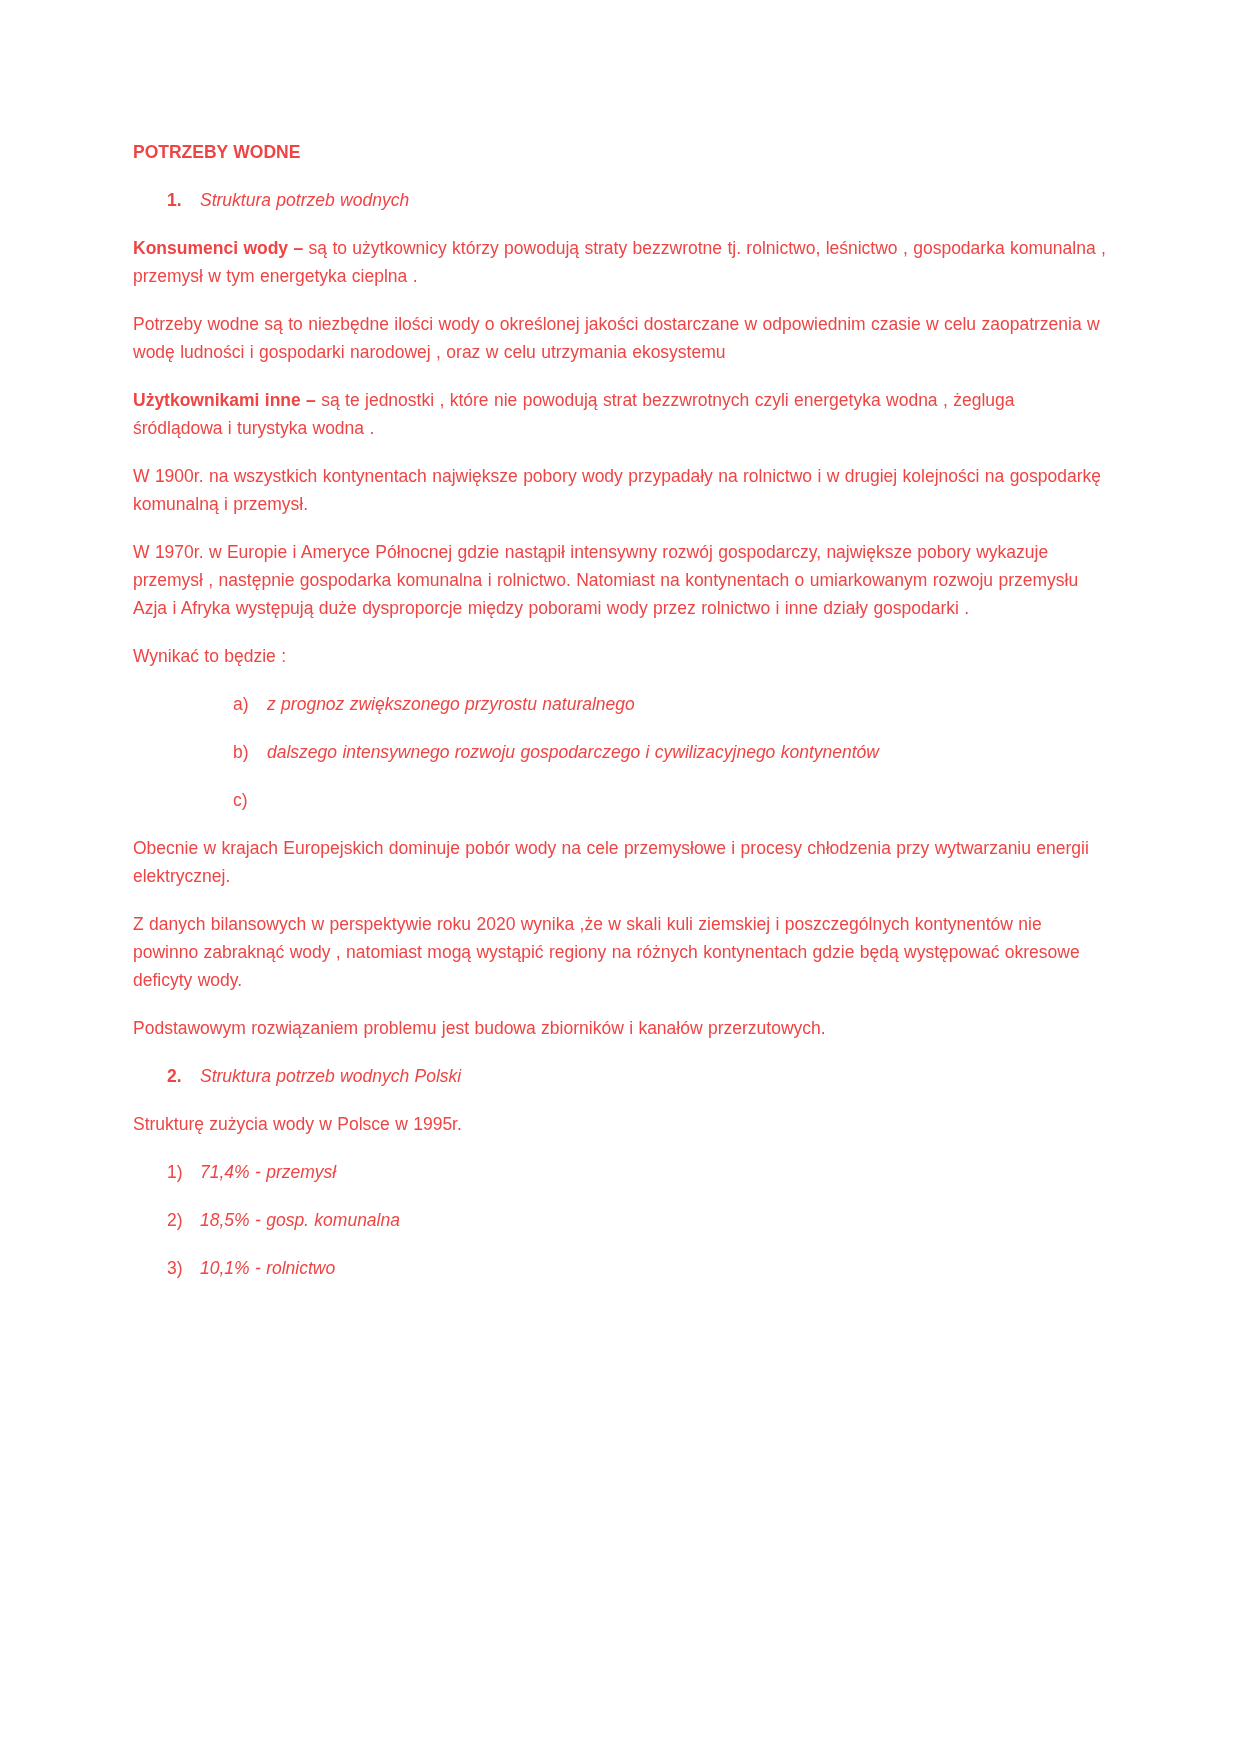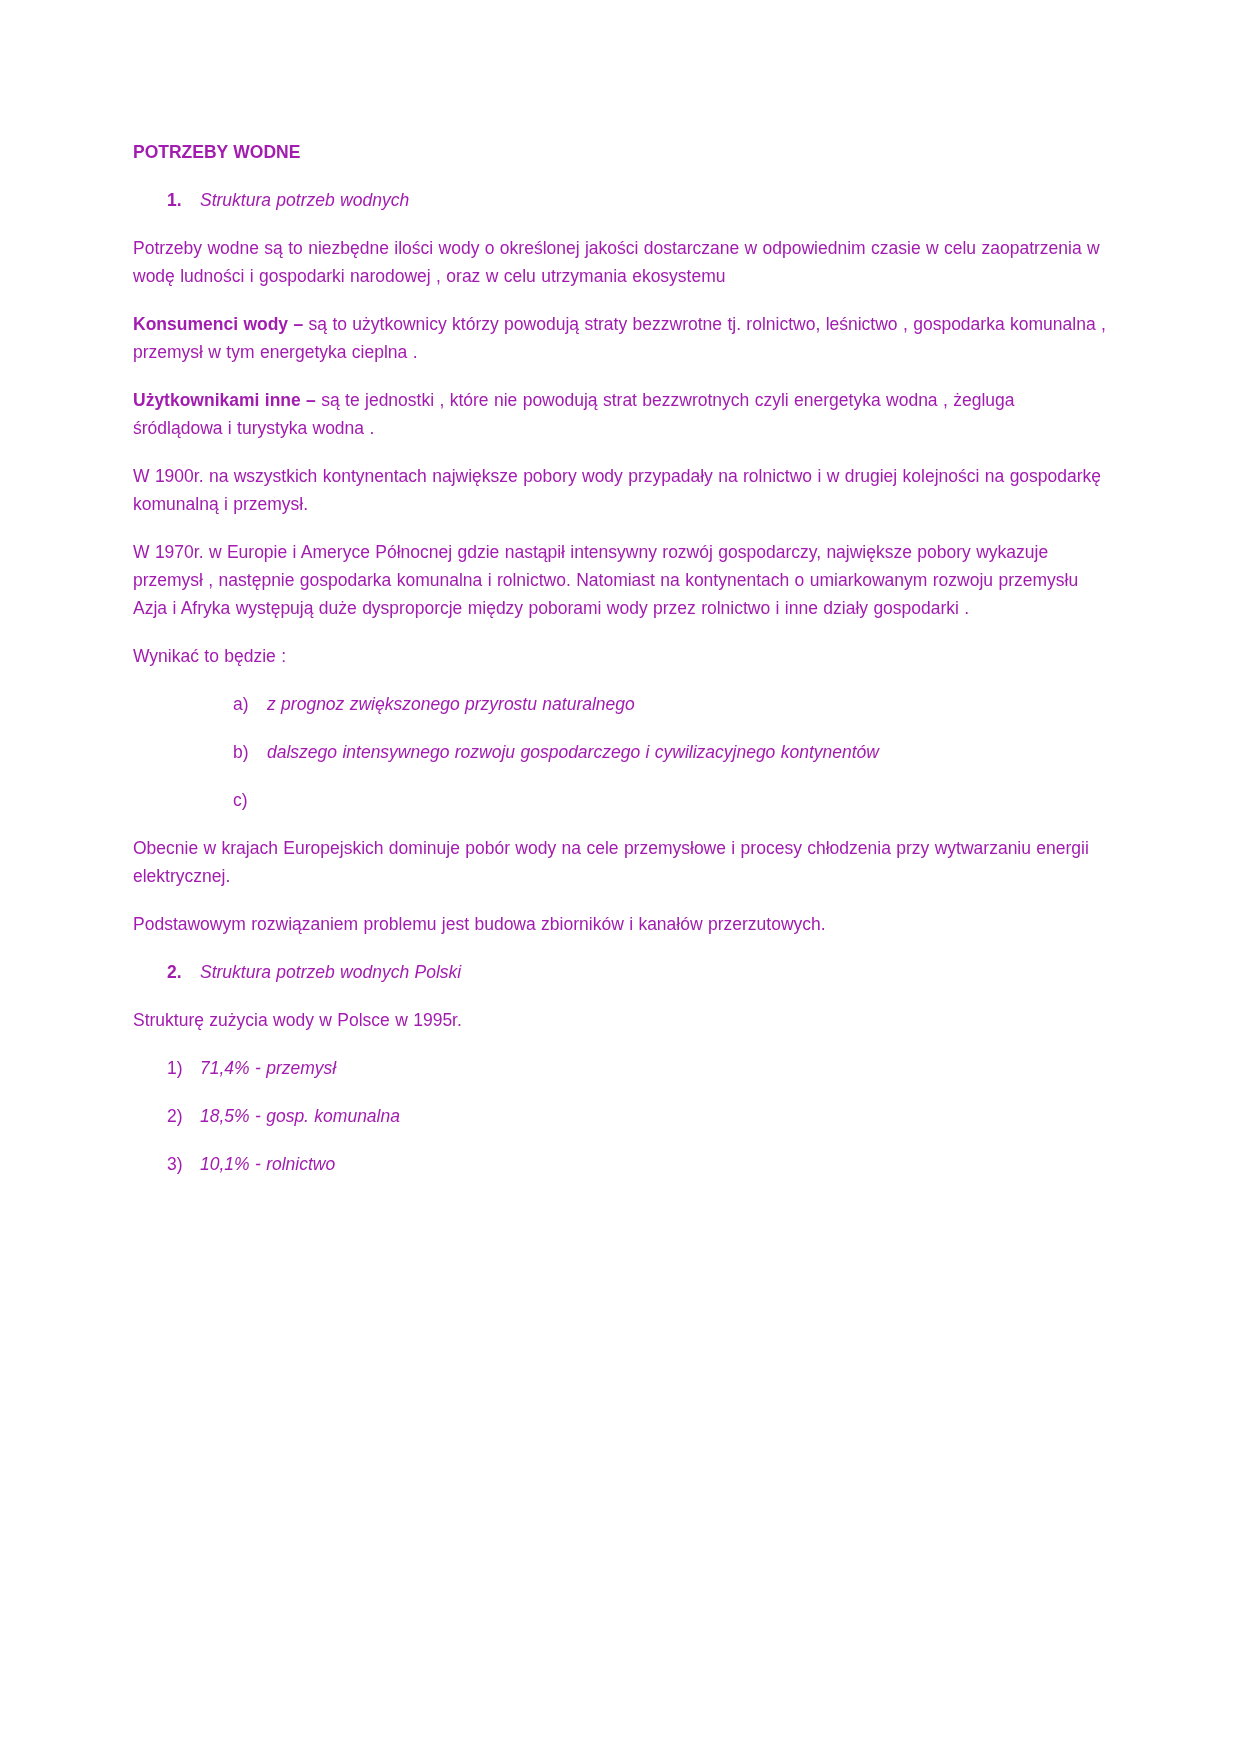--- a/index.html
+++ b/index.html
@@ -7,21 +7,21 @@
   html, body { background: #ffffff; }
   .page {
     position: relative;
     width: 1240px;
     height: 1754px;
     margin: 0 auto;
     background: #ffffff;
     font-family: "Liberation Sans", sans-serif;
     font-size: 17.5px;
     line-height: 28px;
-    color: #a21caf;
+    color: #ef4444;
     padding: 138px 134px 0 133px;
     overflow: hidden;
   }
   .block { margin-bottom: 20px; }
   .doc-title { font-weight: bold; }
   .bold { font-weight: bold; }
   .list-row { display: flex; align-items: flex-start; }
   .indent-1 { padding-left: 34px; }
   .indent-2 { padding-left: 100px; }
   .marker { flex: 0 0 33px; }
@@ -34,23 +34,23 @@
 
 <div class="page">
 
   <div class="block doc-title">POTRZEBY WODNE</div>
 
   <div class="block list-row indent-1">
     <span class="marker bold">1.</span>
     <span class="list-text">Struktura potrzeb wodnych</span>
   </div>
 
+  <p class="block"><strong class="bold">Konsumenci wody – </strong><span>są to użytkownicy którzy powodują straty bezzwrotne tj. rolnictwo, leśnictwo , gospodarka komunalna , przemysł w tym energetyka cieplna .</span></p>
+
   <p class="block">Potrzeby wodne są to niezbędne ilości wody o określonej jakości dostarczane w odpowiednim czasie w celu zaopatrzenia w wodę ludności i gospodarki narodowej , oraz w celu utrzymania ekosystemu</p>
-
-  <p class="block"><strong class="bold">Konsumenci wody – </strong><span>są to użytkownicy którzy powodują straty bezzwrotne tj. rolnictwo, leśnictwo , gospodarka komunalna , przemysł w tym energetyka cieplna .</span></p>
 
   <p class="block"><strong class="bold">Użytkownikami inne – </strong><span>są te jednostki , które nie powodują strat bezzwrotnych czyli energetyka wodna , żegluga śródlądowa i turystyka wodna .</span></p>
 
   <p class="block">W 1900r. na wszystkich kontynentach największe pobory wody przypadały na rolnictwo i w drugiej kolejności na gospodarkę komunalną i przemysł.</p>
 
   <p class="block">W 1970r. w Europie i Ameryce Północnej gdzie nastąpił intensywny rozwój gospodarczy, największe pobory wykazuje przemysł , następnie gospodarka komunalna i rolnictwo. Natomiast na kontynentach o umiarkowanym rozwoju przemysłu Azja i Afryka występują duże dysproporcje między poborami wody przez rolnictwo i inne działy gospodarki .</p>
 
 
   <p class="block">Wynikać to będzie :</p>
 
@@ -63,20 +63,21 @@
     <span class="marker-wide">b)</span>
     <span class="list-text">dalszego intensywnego rozwoju gospodarczego i cywilizacyjnego kontynentów</span>
   </div>
 
   <div class="block list-row indent-2">
     <span class="marker-wide">c)</span>
   </div>
 
   <p class="block">Obecnie w krajach Europejskich dominuje pobór wody na cele przemysłowe i procesy chłodzenia przy wytwarzaniu energii elektrycznej.</p>
 
+  <p class="block">Z danych bilansowych w perspektywie roku 2020 wynika ,że w skali kuli ziemskiej i poszczególnych kontynentów nie powinno zabraknąć wody , natomiast mogą wystąpić regiony na różnych kontynentach gdzie będą występować okresowe deficyty wody.</p>
 
   <p class="block">Podstawowym rozwiązaniem problemu jest budowa zbiorników i kanałów przerzutowych.</p>
 
   <div class="block list-row indent-1">
     <span class="marker bold">2.</span>
     <span class="list-text">Struktura potrzeb wodnych Polski</span>
   </div>
 
   <p class="block">Strukturę zużycia wody w Polsce w 1995r.</p>
 

